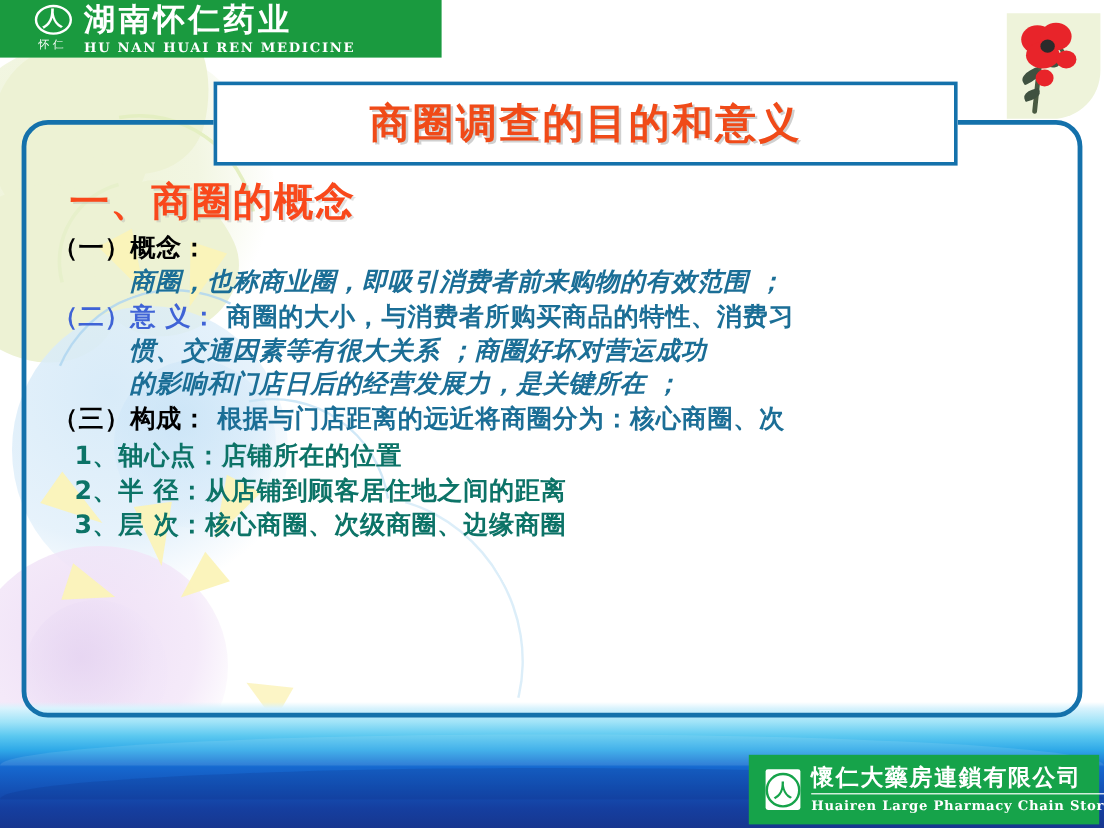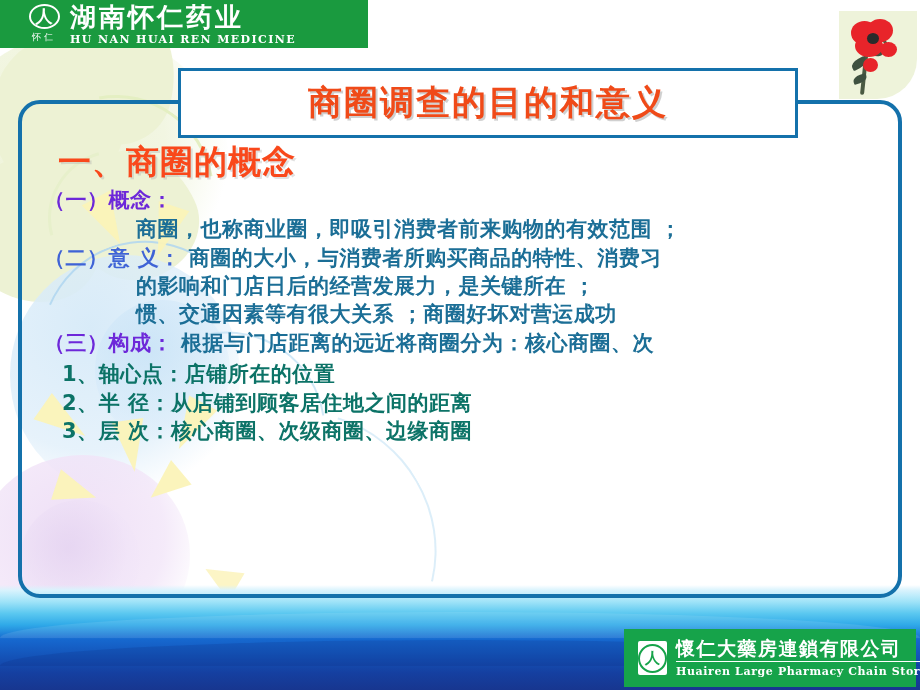--- a/index.html
+++ b/index.html
@@ -162,39 +162,39 @@
   }
   .title-text{
     font-size:34px;font-weight:bold;color:#f04a18;letter-spacing:2px;
     text-shadow:2px 2px 0 rgba(150,150,150,.45);
     white-space:nowrap;
     font-family:"DejaVu Sans","Liberation Sans",sans-serif;
   }
 
   
   .body-wrap{
-    position:absolute;left:44px;top:144px;width:840px;height:420px;
+    position:absolute;left:44px;top:150px;width:840px;height:420px;
   }
   .sec-heading{
     font-size:33px;font-weight:bold;color:#f9481b;
     text-shadow:2px 2px 0 rgba(170,170,170,.35);
     letter-spacing:1px;line-height:1.08;margin:0 0 2px 14px;white-space:nowrap;
   }
 
   .txt-line{
     font-size:21px;font-weight:bold;line-height:1.34;white-space:nowrap;
     letter-spacing:.5px;
   }
-  .lbl-blue{color:#6d28d9;}
+  .lbl-blue{color:#000000;}
   .lbl-blue-light{color:#3f63d6;}
   .txt-teal{color:#1b6e96;}
   .txt-green{color:#0c7367;}
 
   .row{display:flex;align-items:flex-start;}
-  .indent-lg{margin-left:92px;}
+  .indent-lg{margin-left:64px;font-style:italic;}
   .ml2{margin-left:18px;}
   .ml3{margin-left:8px;}
 
   .l-concept{margin-top:6px;}
   .l-def{margin-top:1px;}
   .l-mean{margin-top:1px;}
   .l-comp{margin-top:1px;}
   .l-num{margin-top:3px;}
 
   
@@ -298,22 +298,22 @@
 
     <div class="txt-line l-concept">
       <span class="lbl-blue">（一）概念：</span>
     </div>
     <div class="txt-line txt-teal indent-lg l-def">商圈，也称商业圈，即吸引消费者前来购物的有效范围 ；</div>
 
     <div class="row txt-line l-mean">
       <span class="lbl-blue-light">（二）意 义：</span>
       <span class="txt-teal ml3">商圈的大小，与消费者所购买商品的特性、消费习</span>
     </div>
+    <div class="txt-line txt-teal indent-lg">惯、交通因素等有很大关系 ；商圈好坏对营运成功</div>
     <div class="txt-line txt-teal indent-lg">的影响和门店日后的经营发展力，是关键所在 ；</div>
-    <div class="txt-line txt-teal indent-lg">惯、交通因素等有很大关系 ；商圈好坏对营运成功</div>
 
     <div class="row txt-line l-comp">
       <span class="lbl-blue">（三）构成：</span>
       <span class="txt-teal ml3">根据与门店距离的远近将商圈分为：核心商圈、次</span>
     </div>
 
     <div class="row txt-line txt-green l-num ml2">
       <span>1、</span>
       <span>轴心点：</span>
       <span>店铺所在的位置</span>

